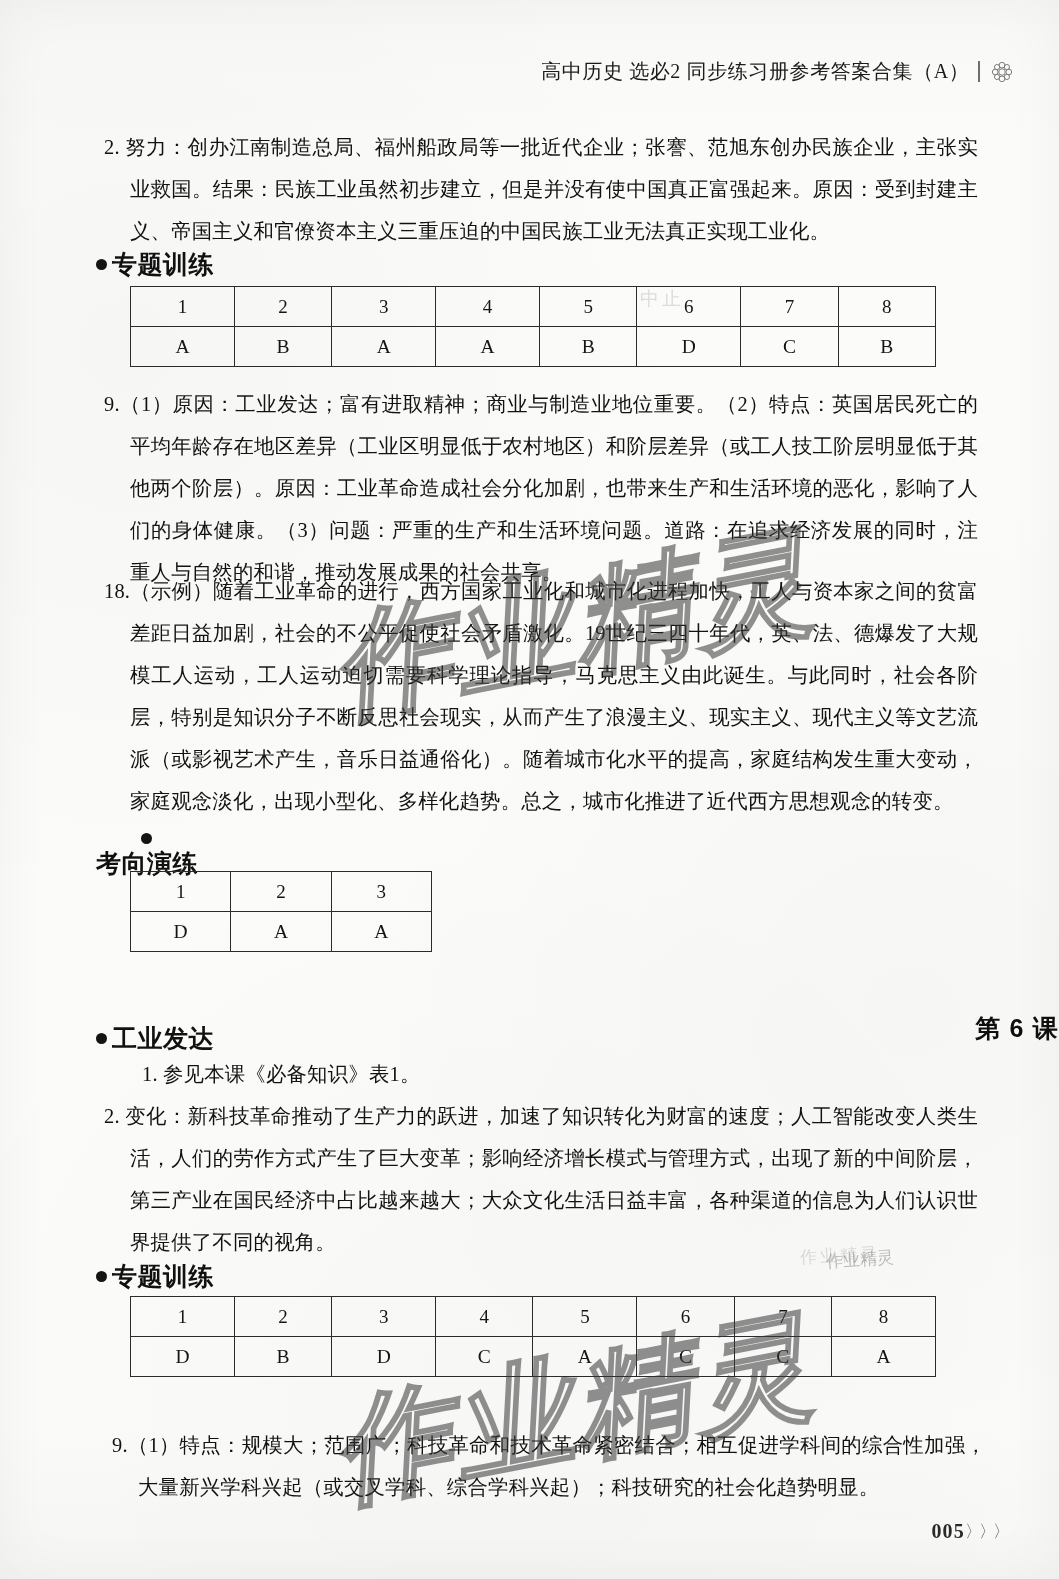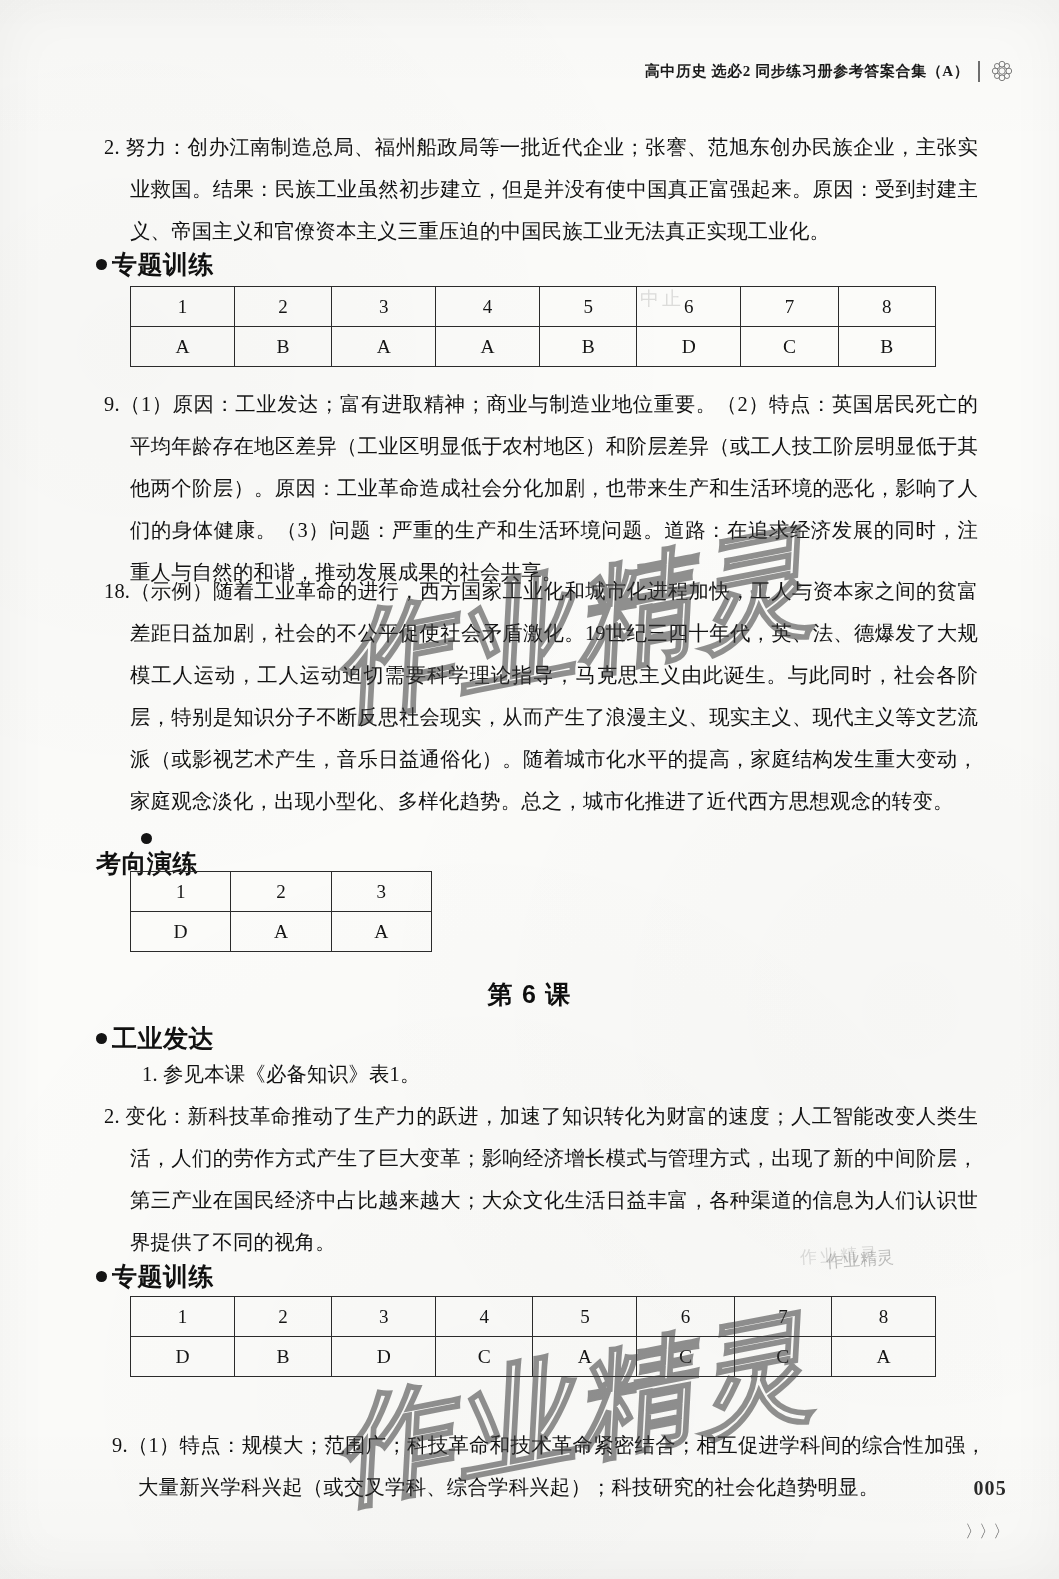--- a/index.html
+++ b/index.html
@@ -41,22 +41,22 @@
   .runhead {
     position: absolute;
     top: 58px;
     right: 44px;
     display: flex;
     align-items: center;
     gap: 9px;
     z-index: 5;
   }
   .runhead-title {
-    font-size: 15px;
-    font-weight: bold;
+    font-size: 20px;
+    font-weight: normal;
     letter-spacing: 0.6px;
     color: #1b1b1b;
     white-space: nowrap;
   }
   .runhead-bar {
     width: 1.6px;
     height: 21px;
     background: #6e6e6e;
     display: inline-block;
   }
@@ -140,24 +140,23 @@
     letter-spacing: 1.2px;
     color: #0f0f0f;
   }
 
   
   .footer {
     position: absolute;
     right: 52px;
     bottom: 36px;
     display: flex;
-    align-items: flex-end;
-    gap: 20px;
+    align-items: flex-start;
+    gap: 0;
     z-index: 5;
-    flex-direction: column;
   }
   .folio {
     font-size: 20px;
     font-weight: bold;
     letter-spacing: 1.2px;
     color: #2a2a2a;
   }
   .chev {
     font-size: 17px;
     color: #6a6a6a;
@@ -290,21 +289,21 @@
         <td>3</td>
       </tr>
       <tr class="row-ans">
         <td>D</td>
         <td>A</td>
         <td>A</td>
       </tr>
     </tbody>
       </table>
 
-    <div class="lesson-title" style="top:978px;">第 6 课</div>
+    <div class="lesson-title" style="top:1012px;text-align:right;">第 6 课</div>
 
     <div class="sect" style="top:1022px;">
       <span class="sect-dot"></span>
       <span>工业发达</span>
     </div>
 
     <div class="para" style="left:104px; top:1053px; width:848px;margin-left:38px;">1. 参见本课《必备知识》表1。</div>
 
     <div class="para body-block" style="top:1095px;">2. 变化：新科技革命推动了生产力的跃进，加速了知识转化为财富的速度；人工智能改变人类生活，人们的劳作方式产生了巨大变革；影响经济增长模式与管理方式，出现了新的中间阶层，第三产业在国民经济中占比越来越大；大众文化生活日益丰富，各种渠道的信息为人们认识世界提供了不同的视角。</div>
 

